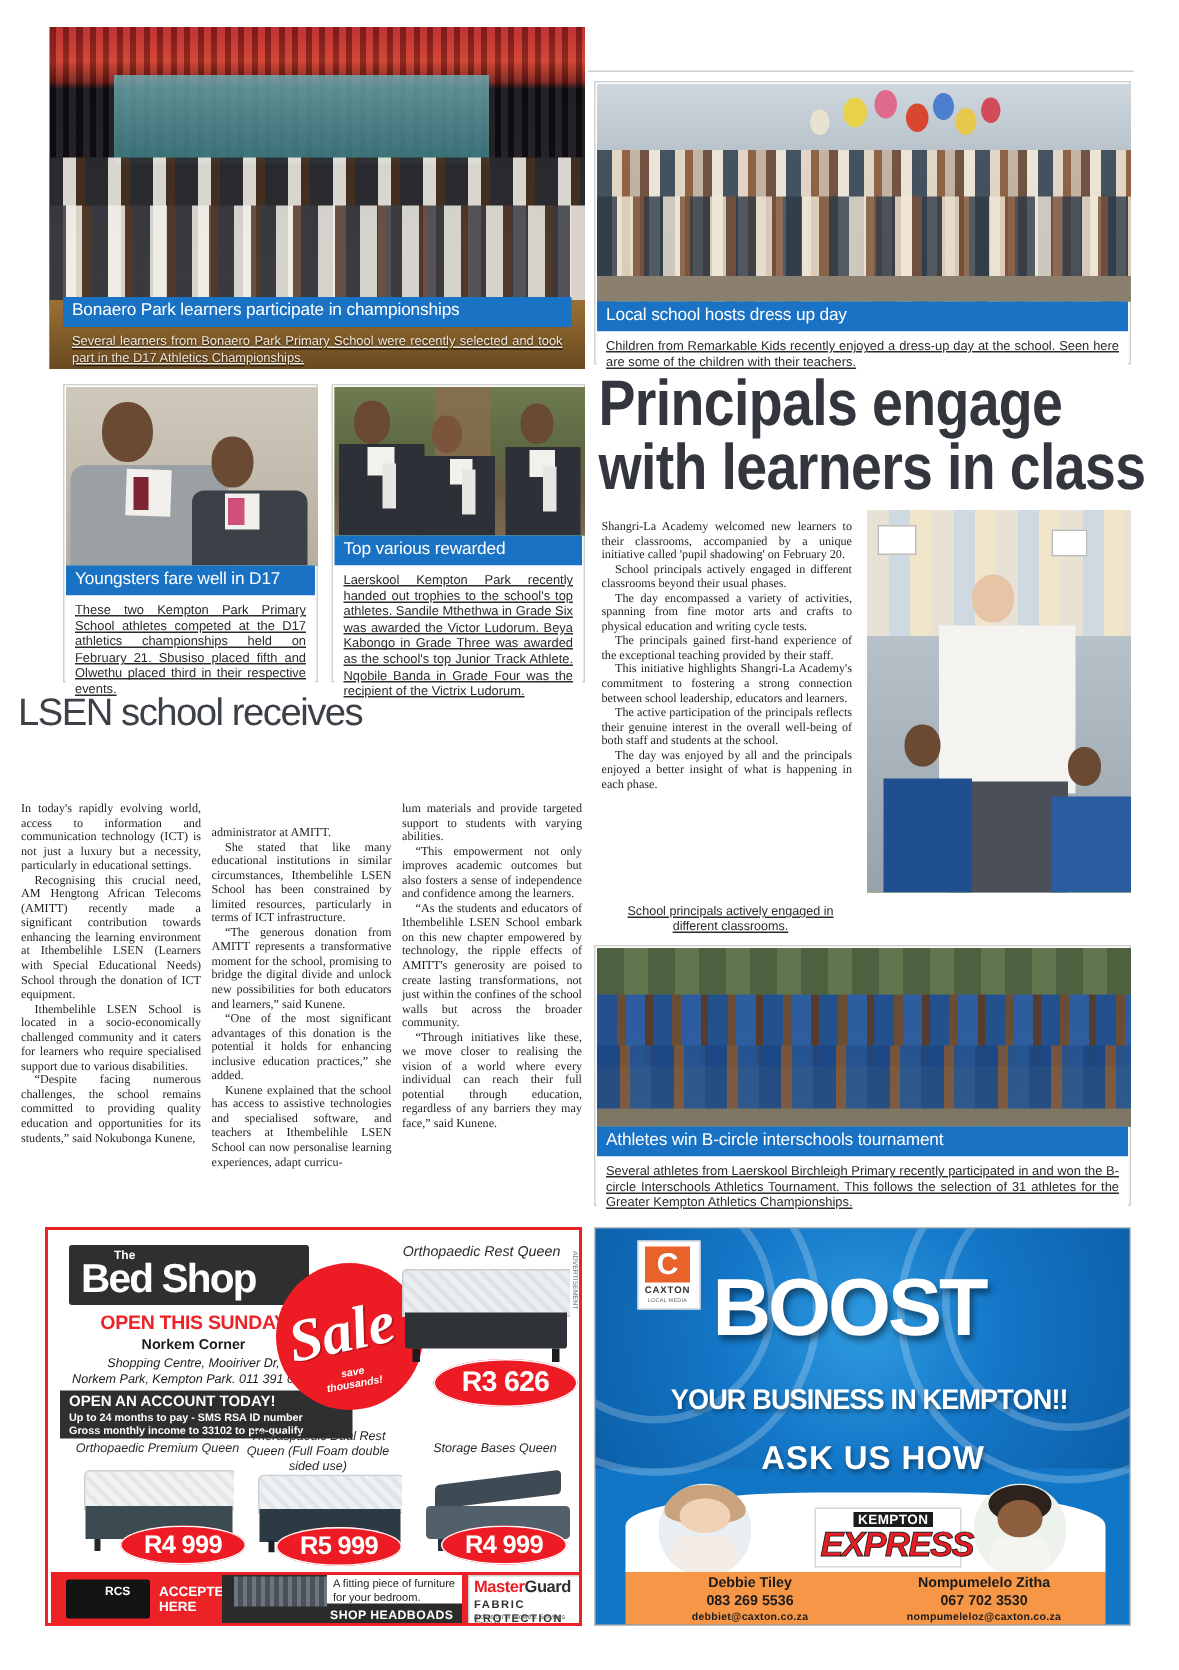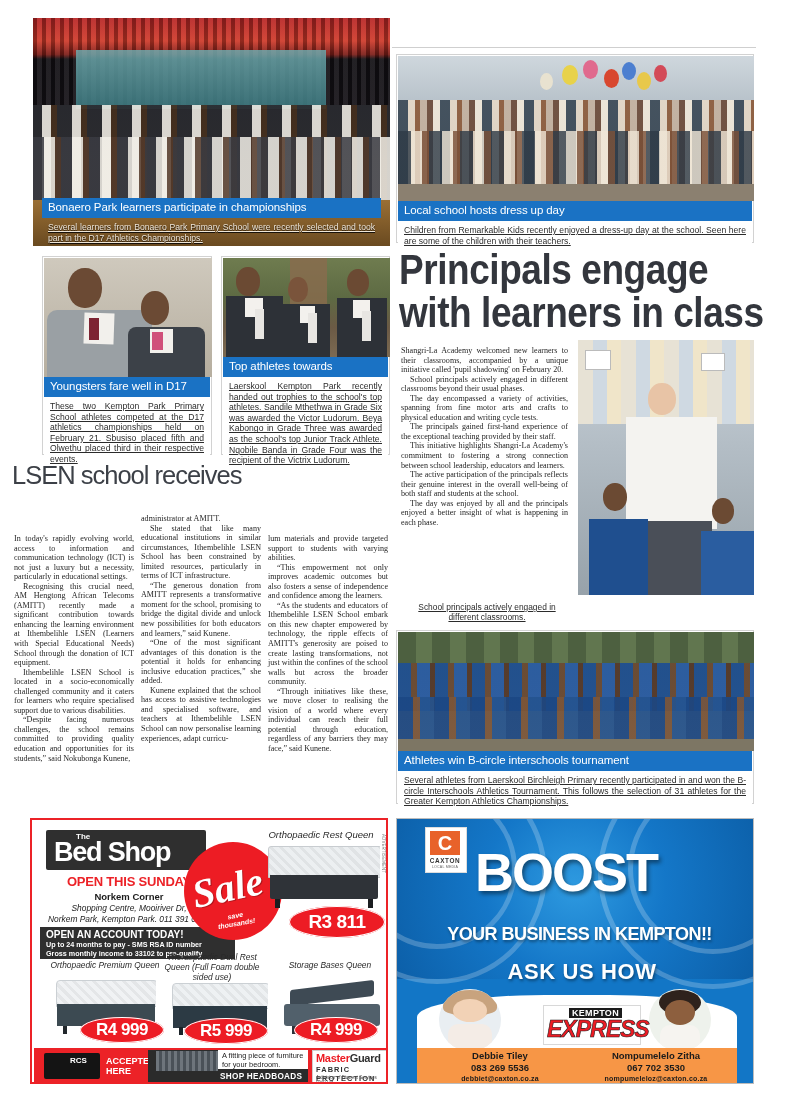--- a/index.html
+++ b/index.html
@@ -191,21 +191,21 @@
       <div style="position:absolute;left:34%;top:46%;width:30%;height:54%;background:#2d3137;"></div>
       <div style="position:absolute;left:46%;top:48%;width:9%;height:18%;background:#f3f1ed;"></div>
       <div style="position:absolute;left:74%;top:11%;width:22px;height:27px;border-radius:48%;background:#6b4a33;"></div>
       <div style="position:absolute;left:68%;top:40%;width:30%;height:60%;background:#2d3137;"></div>
       <div style="position:absolute;left:78%;top:42%;width:10%;height:19%;background:#f3f1ed;"></div>
 
       <div style="position:absolute;left:19%;top:52%;width:9px;height:30px;background:#e8e6e2;"></div>
       <div style="position:absolute;left:51%;top:56%;width:9px;height:30px;background:#e8e6e2;"></div>
       <div style="position:absolute;left:83%;top:54%;width:9px;height:30px;background:#e8e6e2;"></div>
     </div>
-    <div class="capbar" style="top:100px;left:1px;right:1px;">Top athletes towards</div>
+    <div class="capbar" style="top:100px;left:1px;right:1px;">Top various rewarded</div>
     <div class="capbody" style="top:120px;left:1px;right:1px;">Laerskool Kempton Park recently handed out trophies to the school's top athletes. Sandile Mthethwa in Grade Six was awarded the Victor Ludorum. Beya Kabongo in Grade Three was awarded as the school's top Junior Track Athlete. Nqobile Banda in Grade Four was the recipient of the Victrix Ludorum.</div>
   </div>
 
   <div class="hl-cond" style="position:absolute;left:399px;top:250px;width:420px;font-size:43px;">Principals engage</div>
   <div class="hl-cond" style="position:absolute;left:399px;top:293px;width:430px;font-size:43px;">with learners in class</div>
 
   <div class="col" style="left:401px;top:346px;width:167px;">
     <p class="first">Shangri-La Academy welcomed new learners to their classrooms, accompanied by a unique initiative called 'pupil shadowing' on February 20.</p>
     <p>School principals actively engaged in different classrooms beyond their usual phases.</p>
     <p>The day encompassed a variety of activities, spanning from fine motor arts and crafts to physical education and writing cycle tests.</p>
@@ -237,21 +237,21 @@
   <div class="capbody" style="position:absolute;left:401px;top:598px;width:172px;text-align:center;font-size:8.4px;line-height:10.4px;">School principals actively engaged in different classrooms.</div>
 
   <div class="hl-light" style="position:absolute;left:12px;top:462px;width:380px;font-size:25.5px;">LSEN school receives</div>
 
   <div class="col" style="left:14px;top:534px;width:120px;">
     <p class="first">In today's rapidly evolving world, access to information and communication technology (ICT) is not just a luxury but a necessity, particularly in educational settings.</p>
     <p>Recognising this crucial need, AM Hengtong African Telecoms (AMITT) recently made a significant contribution towards enhancing the learning environment at Ithembelihle LSEN (Learners with Special Educational Needs) School through the donation of ICT equipment.</p>
     <p>Ithembelihle LSEN School is located in a socio-economically challenged community and it caters for learners who require specialised support due to various disabilities.</p>
     <p>“Despite facing numerous challenges, the school remains committed to providing quality education and opportunities for its students,” said Nokubonga Kunene,</p>
   </div>
-  <div class="col" style="left:141px;top:514px;width:120px;">
+  <div class="col" style="left:141px;top:550px;width:120px;">
     <p class="first">administrator at AMITT.</p>
     <p>She stated that like many educational institutions in similar circumstances, Ithembelihle LSEN School has been constrained by limited resources, particularly in terms of ICT infrastructure.</p>
     <p>“The generous donation from AMITT represents a transformative moment for the school, promising to bridge the digital divide and unlock new possibilities for both educators and learners,” said Kunene.</p>
     <p>“One of the most significant advantages of this donation is the potential it holds for enhancing inclusive education practices,” she added.</p>
     <p>Kunene explained that the school has access to assistive technologies and specialised software, and teachers at Ithembelihle LSEN School can now personalise learning experiences, adapt curricu-</p>
   </div>
   <div class="col" style="left:268px;top:534px;width:120px;">
     <p class="first">lum materials and provide targeted support to students with varying abilities.</p>
     <p>“This empowerment not only improves academic outcomes but also fosters a sense of independence and confidence among the learners.</p>
     <p>“As the students and educators of Ithembelihle LSEN School embark on this new chapter empowered by technology, the ripple effects of AMITT's generosity are poised to create lasting transformations, not just within the confines of the school walls but across the broader community.</p>
@@ -304,21 +304,21 @@
     </div>
 
     <div class="prod-label" style="left:226px;top:10px;width:126px;font-size:9.5px;">Orthopaedic Rest Queen</div>
     <div class="bedpic" style="left:236px;top:26px;width:112px;height:62px;">
       <div style="position:absolute;left:0;top:0;width:100%;height:48%;background:#eceff1;border:1px solid #c8ccd0;border-radius:3px 3px 0 0;
           background-image:repeating-linear-gradient(45deg,rgba(0,0,0,.05) 0 3px,transparent 3px 7px);"></div>
       <div style="position:absolute;left:2%;top:47%;width:96%;height:38%;background:#2f3338;border-radius:0 0 2px 2px;"></div>
       <div style="position:absolute;left:6%;bottom:0;width:5px;height:9px;background:#1b1d20;"></div>
       <div style="position:absolute;right:6%;bottom:0;width:5px;height:9px;background:#1b1d20;"></div>
     </div>
-    <div class="price" style="left:257px;top:86px;width:96px;height:32px;font-size:19px;">R3 811</div>
+    <div class="price" style="left:257px;top:86px;width:96px;height:32px;font-size:19px;">R3 626</div>
 
     <div class="vert-credit" style="left:354px;top:14px;">ADVERTISEMENT</div>
 
     <div class="prod-label" style="left:12px;top:140px;width:122px;">Orthopaedic Premium Queen</div>
     <div class="bedpic" style="left:24px;top:160px;width:100px;height:54px;">
       <div style="position:absolute;left:0;top:0;width:100%;height:46%;background:#f0f2f4;border:1px solid #cbd0d4;border-radius:4px 4px 0 0;
           background-image:repeating-linear-gradient(45deg,rgba(0,0,0,.05) 0 3px,transparent 3px 7px);"></div>
       <div style="position:absolute;left:1%;top:45%;width:98%;height:40%;background:#3c4a52;"></div>
       <div style="position:absolute;left:7%;bottom:0;width:4px;height:8px;background:#22282c;"></div>
       <div style="position:absolute;right:7%;bottom:0;width:4px;height:8px;background:#22282c;"></div>

